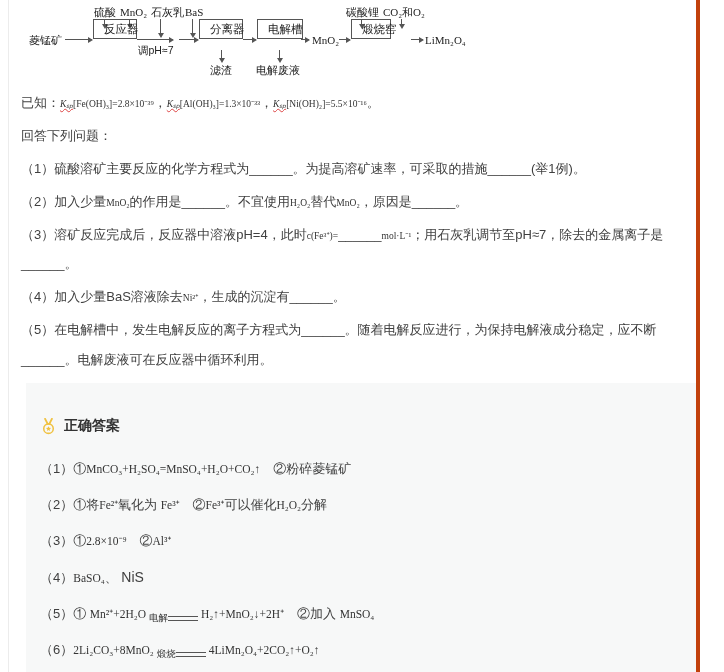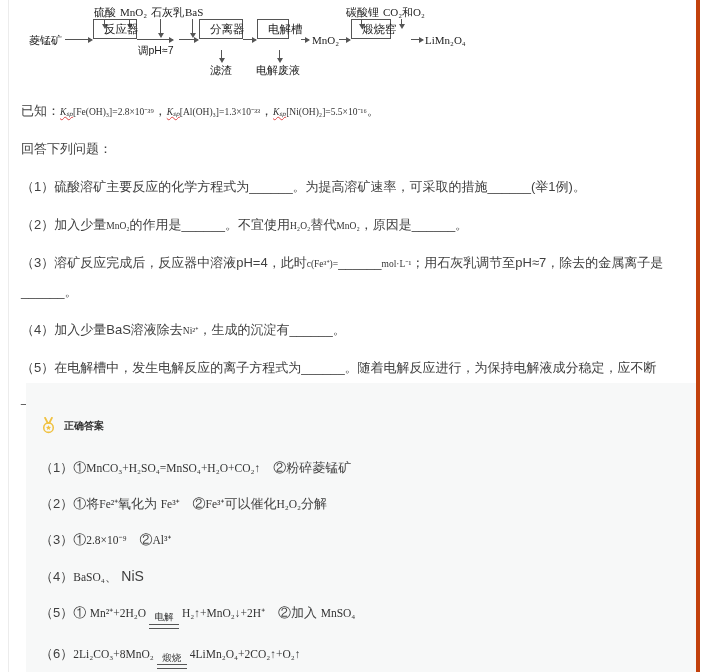--- a/index.html
+++ b/index.html
@@ -17,35 +17,35 @@
   .ha{position:absolute;height:0;border-top:1px solid #555;}
   .ha::after{content:"";position:absolute;right:-1px;top:-3.5px;width:0;height:0;
              border-left:5px solid #555;border-top:3px solid transparent;border-bottom:3px solid transparent;}
   .va{position:absolute;width:0;border-left:1px solid #555;}
   .va::after{content:"";position:absolute;left:-3.5px;bottom:-2px;width:0;height:0;
              border-top:5px solid #555;border-left:3px solid transparent;border-right:3px solid transparent;}
   .phlbl{position:absolute;font-size:10.5px;color:#222;white-space:nowrap;}
 
   
   .questions{position:absolute;left:12px;right:12px;top:88px;}
-  .questions p{margin:8px 0 3px;font-size:13px;line-height:2.3;color:#3f3f3f;}
+  .questions p{margin:0 0 3px;font-size:13px;line-height:2.3;color:#3f3f3f;}
   .cn{font-family:"Liberation Sans",sans-serif;}
   .fm{font-family:"Liberation Serif",serif;font-size:11.5px;color:#333;}
   .fms{font-family:"Liberation Serif",serif;font-size:9.5px;color:#333;}
   .ksp{font-style:italic;text-decoration:underline wavy #d44;text-decoration-skip-ink:none;}
   .lg{font-size:14px;}
 
   
   .answers{position:absolute;left:17px;right:0;top:383px;bottom:0;background:#f7f8f8;
            padding:34px 20px 10px 14px;box-sizing:border-box;}
   .ans-header{display:flex;align-items:center;gap:7px;margin:0 0 24px;}
-  .ans-header .ttl{font-size:10px;font-weight:bold;color:#333;}
+  .ans-header .ttl{font-size:14px;font-weight:bold;color:#333;}
   .medal{width:17px;height:17px;display:inline-block;}
   .ans-item{margin:0 0 15px;font-size:13px;color:#3f3f3f;line-height:1.6;white-space:nowrap;}
-  .eq-cond{display:inline-flex;flex-direction:column;align-items:center;margin:0 3px;vertical-align:-3px;}
+  .eq-cond{display:inline-flex;flex-direction:row;align-items:center;margin:0 3px;vertical-align:-3px;}
   .eq-cond-label{font-family:"Liberation Serif",serif;font-size:9.5px;line-height:1.1;color:#333;}
   .eq-cond-line{width:30px;height:3px;border-top:1px solid #555;border-bottom:1px solid #555;margin-top:1px;}
 </style>
 </head>
 <body>
 
 <div class="page">
   <div class="content">
 
     <div class="flow">
@@ -65,21 +65,21 @@
       <div class="va" style="left:392px;top:19px;height:8px"></div>
 
       <span class="ft ftc" style="left:20px;top:34px">菱锰矿</span>
       <div class="ha" style="left:56px;top:39px;width:27px"></div>
       <div class="fbox" style="left:84px;width:44px">反应器</div>
       <div class="ha" style="left:128px;top:39px;width:36px"></div>
       <span class="phlbl" style="left:129px;top:44px">调pH≈7</span>
       <div class="ha" style="left:170px;top:39px;width:19px"></div>
       <div class="fbox" style="left:190px;width:44px">分离器</div>
       <div class="ha" style="left:234px;top:39px;width:13px"></div>
-      <div class="fbox" style="left:248px;width:32px">电解槽</div>
+      <div class="fbox" style="left:248px;width:46px">电解槽</div>
       <div class="ha" style="left:292px;top:39px;width:8px"></div>
       <span class="ft ftc" style="left:303px;top:34px">MnO₂</span>
       <div class="ha" style="left:330px;top:39px;width:11px"></div>
       <div class="fbox" style="left:342px;width:40px">煅烧窑</div>
       <div class="ha" style="left:402px;top:39px;width:12px"></div>
       <span class="ft ftc" style="left:416px;top:34px">LiMn₂O₄</span>
 
       <div class="va" style="left:212px;top:50px;height:11px"></div>
       <span class="ft ftc" style="left:201px;top:64px">滤渣</span>
       <div class="va" style="left:270px;top:50px;height:11px"></div>

